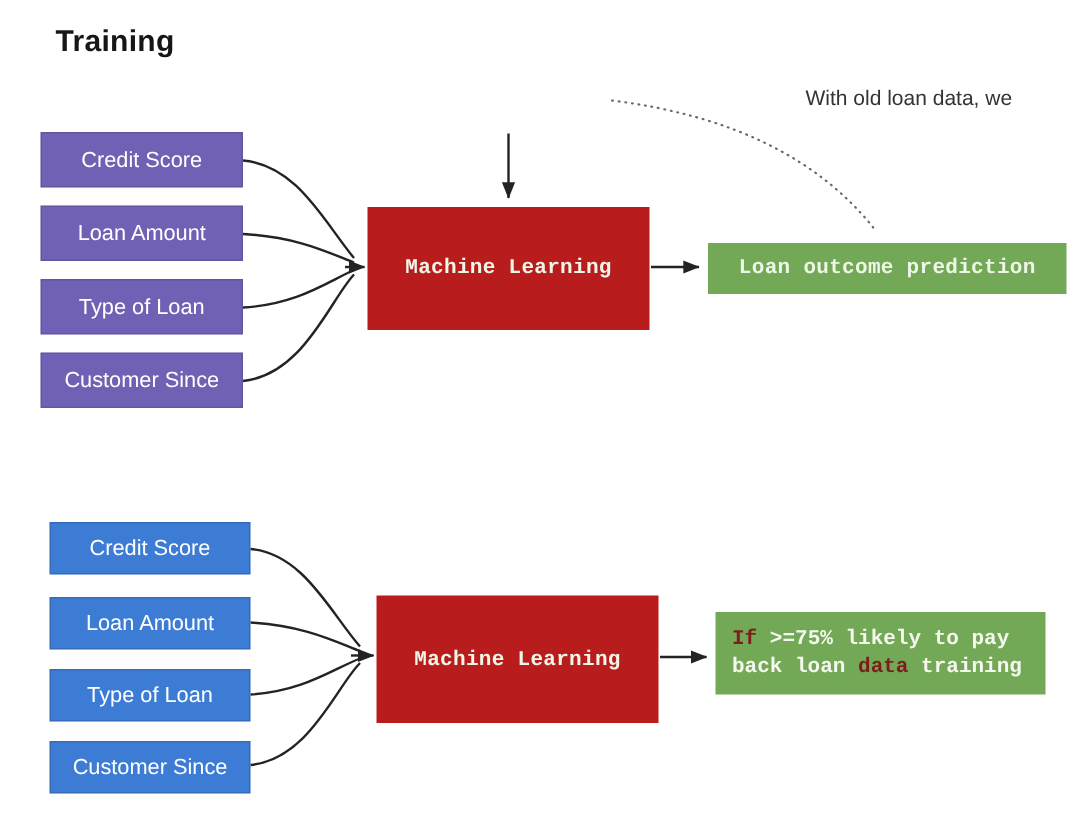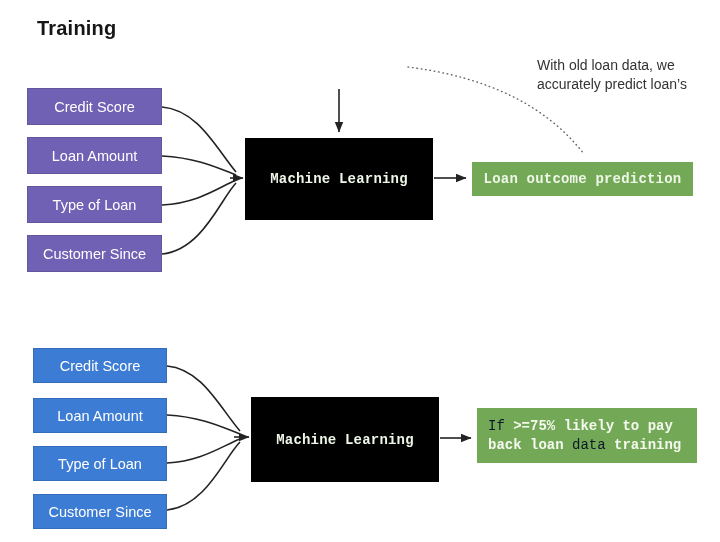--- a/index.html
+++ b/index.html
@@ -18,32 +18,32 @@
   .box{
     position:absolute;
     display:flex;align-items:center;justify-content:center;
     color:#ffffff;font-size:14.5px;
     box-sizing:border-box;
     border:1px solid rgba(0,0,0,0.12);
   }
   .purple{background:#7161b4;width:135px;height:37px;left:27px;}
   .blue{background:#3d7cd4;width:134px;height:35px;left:33px;}
   .indigo{background:#3e2d99;}
-  .greendark{background:#000000;border:none;}
+  .greendark{background:#b91c1c;border:none;}
   .greenlight{background:#73a956;border:none;}
   .mono{
     font-family:"Liberation Mono", monospace;
     font-weight:bold;color:#eef6e7;font-size:14px;letter-spacing:0.2px;
   }
   .rule-text{
     font-family:"Liberation Mono", monospace;
     font-weight:bold;font-size:14px;line-height:19px;
     color:#f4f8ef;text-align:left;letter-spacing:0;
   }
-  .rule-text .lite{color:#0f172a;font-weight:normal;}
+  .rule-text .lite{color:#7f1d1d;font-weight:bold;}
   .annotation{
     position:absolute;left:537px;top:29px;
     font-size:14px;line-height:19px;color:#333333;margin-top:27px;
   }
 </style>
 </head>
 <body>
 
 <div class="stage">
 
@@ -79,25 +79,24 @@
   <div class="section-title" style="left:37px;top:17px;">Training</div>
 
   <div class="box purple" style="top:88px;">Credit Score</div>
   <div class="box purple" style="top:137px;">Loan Amount</div>
   <div class="box purple" style="top:186px;">Type of Loan</div>
   <div class="box purple" style="top:235px;">Customer Since</div>
 
 
   <div class="box greendark mono" style="left:245px;top:138px;width:188px;height:82px;">Machine Learning</div>
 
-  <div class="box greenlight mono" style="left:472px;top:162px;width:221px;height:34px;">Loan outcome prediction</div>
+  <div class="box greenlight mono" style="left:472px;top:162px;width:239px;height:34px;">Loan outcome prediction</div>
 
   <div class="annotation">
     <div>With old loan data, we</div>
-    <div>accurately predict loan’s</div>
   </div>
 
 
   <div class="box blue" style="top:348px;">Credit Score</div>
   <div class="box blue" style="top:398px;">Loan Amount</div>
   <div class="box blue" style="top:446px;">Type of Loan</div>
   <div class="box blue" style="top:494px;">Customer Since</div>
 
   <div class="box greendark mono" style="left:251px;top:397px;width:188px;height:85px;">Machine Learning</div>
 

